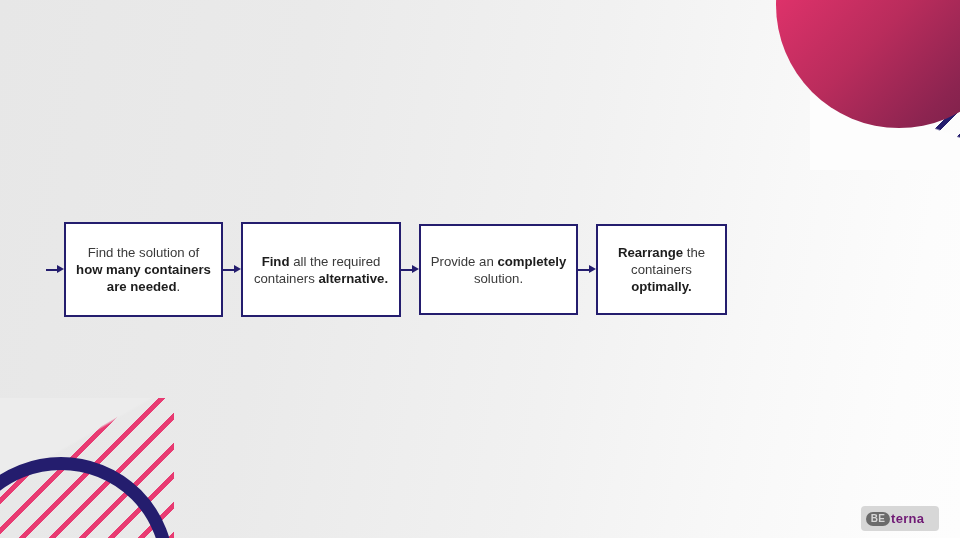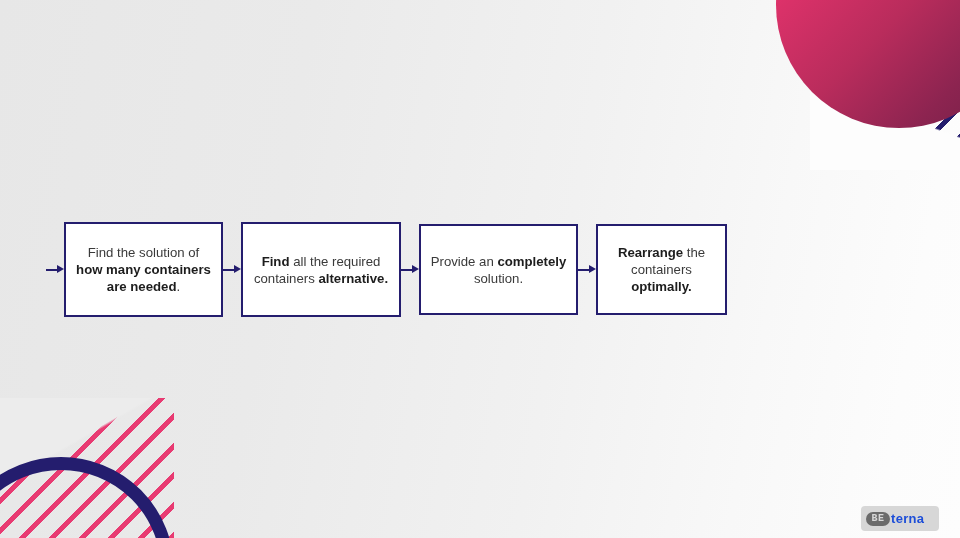--- a/index.html
+++ b/index.html
@@ -168,24 +168,24 @@
     height: 14px;
     background: #6b6b6b;
     border-radius: 7px;
     color: #d7d7d7;
     font-size: 10px;
     font-weight: bold;
     letter-spacing: 0.4px;
     display: flex;
     align-items: center;
     justify-content: center;
-    font-family: Liberation Mono, monospace;
+    font-family: Liberation Sans, sans-serif;
   }
   .logo-word {
-    color: #1d4ed8;
+    color: #701a75;
     font-size: 13px;
     font-weight: bold;
     letter-spacing: 0.3px;
     margin-left: 1px;
     font-family: "Liberation Sans", sans-serif;
   }
 </style>
 </head>
 <body>
 

